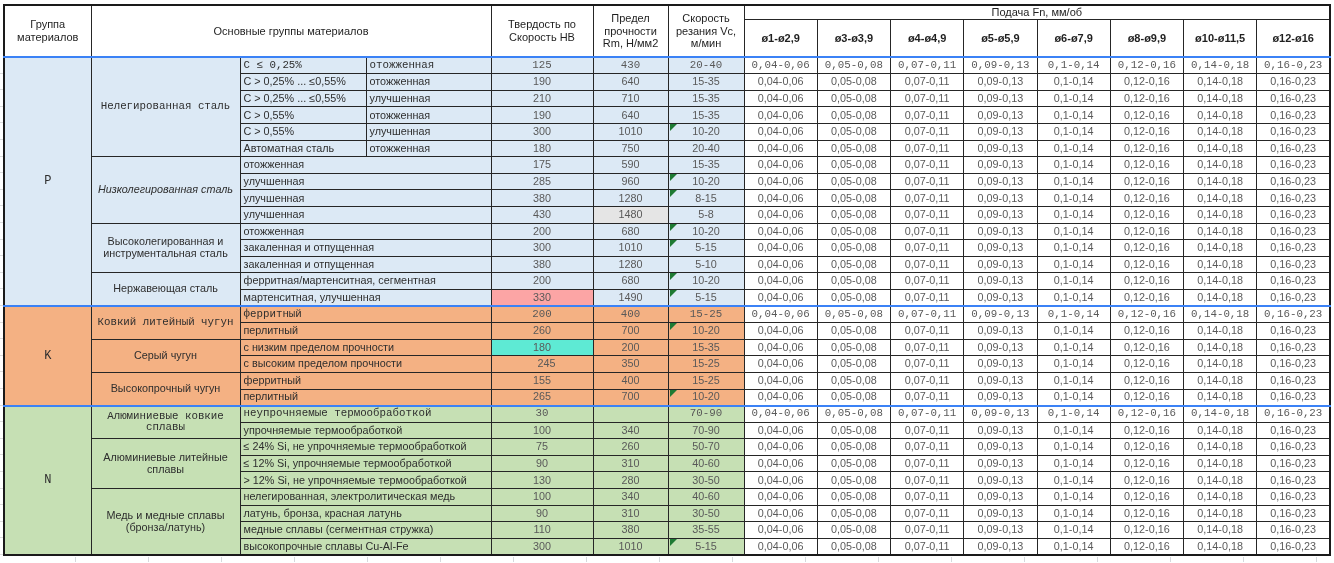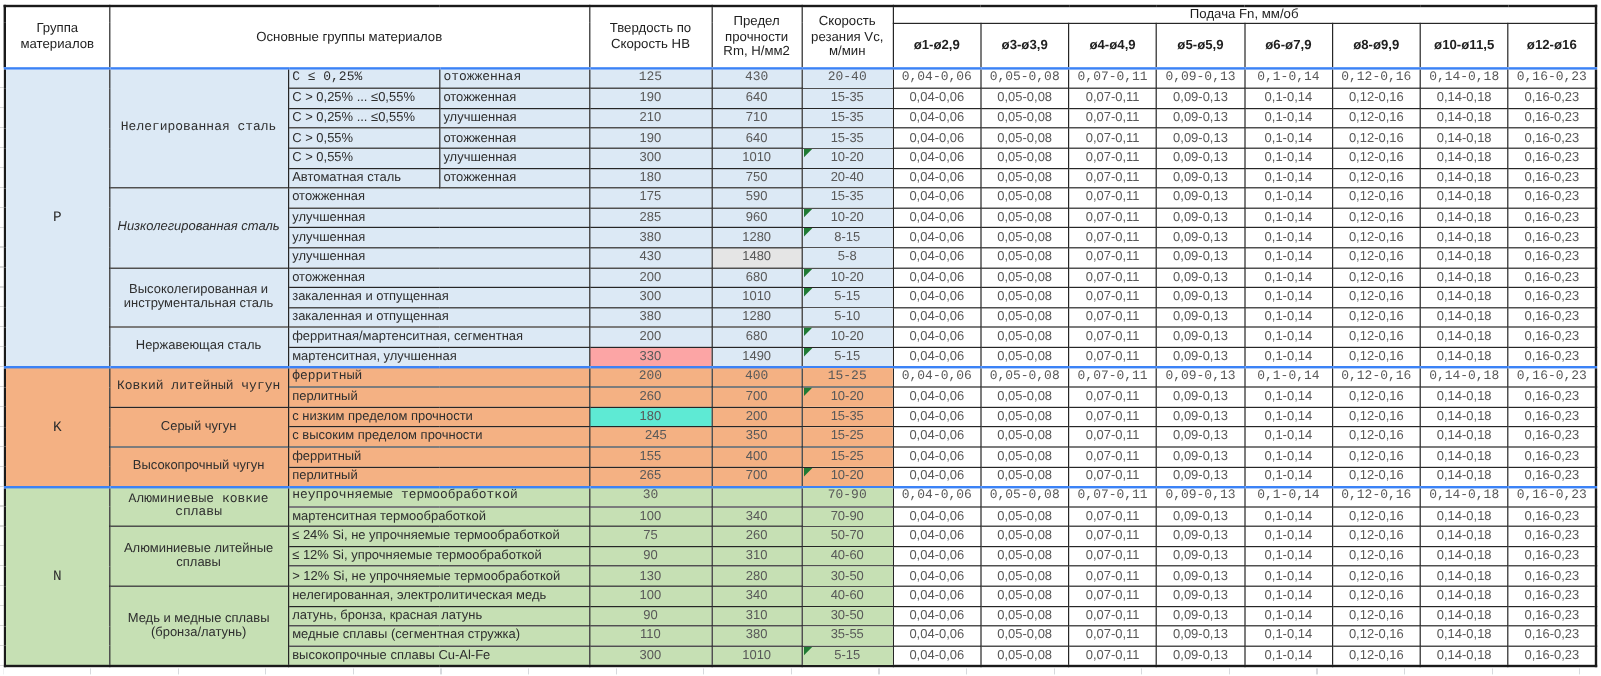--- a/index.html
+++ b/index.html
@@ -389,21 +389,21 @@
           <td class="num">0,04-0,06</td>
           <td class="num">0,05-0,08</td>
           <td class="num">0,07-0,11</td>
           <td class="num">0,09-0,13</td>
           <td class="num">0,1-0,14</td>
           <td class="num">0,12-0,16</td>
           <td class="num">0,14-0,18</td>
           <td class="num">0,16-0,23</td>
         </tr>
         <tr>
-          <td class="desc" colspan="2" style="background: rgb(198, 224, 180);">мартенситная термообработкой</td>
+          <td class="desc" colspan="2" style="background: rgb(198, 224, 180);">упрочняемые термообработкой</td>
           <td class="num shade" style="background: rgb(198, 224, 180);">100</td>
           <td class="num shade" style="background: rgb(198, 224, 180);">340</td>
           <td class="num shade vc" style="background: rgb(198, 224, 180);">70-90</td>
           <td class="num">0,04-0,06</td>
           <td class="num">0,05-0,08</td>
           <td class="num">0,07-0,11</td>
           <td class="num">0,09-0,13</td>
           <td class="num">0,1-0,14</td>
           <td class="num">0,12-0,16</td>
           <td class="num">0,14-0,18</td>

